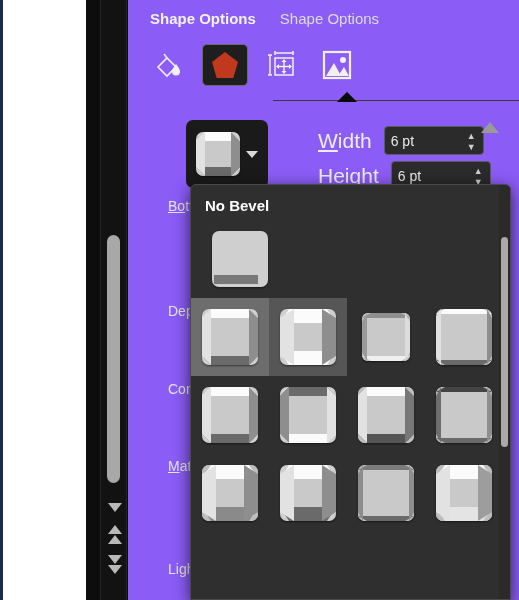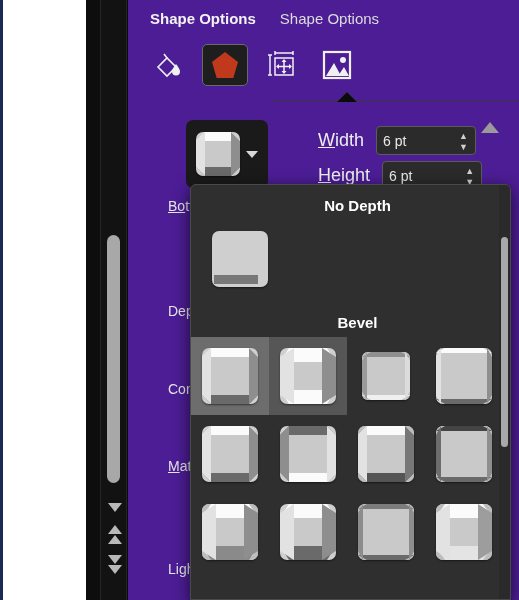--- a/index.html
+++ b/index.html
@@ -22,21 +22,21 @@
   #vscroll-thumb { position:absolute; left:6px; top:235px; width:13px; height:248px;
                    background:#a8a8a8; border-radius:7px; }
   .sb-btn { position:absolute; left:0; width:27px; height:24px; display:flex;
             align-items:center; justify-content:center; }
   .tri-down { border-left:7px solid transparent; border-right:7px solid transparent; border-top:9px solid #b9b9b9; }
   .tri-up   { border-left:7px solid transparent; border-right:7px solid transparent; border-bottom:9px solid #b9b9b9; }
   .dbl { display:flex; flex-direction:column; align-items:center; gap:1px; }
   .dbl .tri-up, .dbl .tri-down { border-left-width:7px; border-right-width:7px; }
 
   
-  #pane { position:absolute; left:128px; top:0; width:391px; height:600px; background:#4c1d95;text-align:center; }
+  #pane { position:absolute; left:128px; top:0; width:391px; height:600px; background:#8b5cf6; }
 
   #pane-tabs { position:absolute; left:22px; top:10px; display:flex; gap:24px; align-items:baseline; }
   .pane-tab { font-size:15px; font-weight:bold; color:#f2f2f2; cursor:default; }
   .pane-tab.inactive { font-weight:normal; color:#dcdcdc; }
 
   #icon-row { position:absolute; left:18px; top:44px; display:flex; gap:10px; align-items:center; }
   .icon-btn { width:46px; height:42px; display:flex; align-items:center; justify-content:center;
               border-radius:5px; }
   .icon-btn.active { background:#1e1e1e; border:1px solid #6a6a6a; }
 
@@ -49,21 +49,21 @@
                border-bottom:10px solid #5a5a5a; z-index:3; }
 
   
   #bevel-btn { position:absolute; left:58px; top:120px; width:82px; height:68px;
                background:#1a1a1a; border-radius:7px; display:flex; align-items:center;
                justify-content:center; gap:6px; }
   #bevel-caret { width:0;height:0; border-left:6px solid transparent; border-right:6px solid transparent;
                  border-top:7px solid #d8d8d8; }
 
   .dim-row { position:absolute; left:190px; display:flex; align-items:center; gap:12px; }
-  .dim-label { font-size:18px; color:#ededed; white-space:nowrap; }
+  .dim-label { font-size:21px; color:#ededed; white-space:nowrap; }
   .dim-label u { text-decoration:underline; }
   .spin { width:100px; height:29px; background:#2b2b2b; border:1px solid #5c5c5c; border-radius:4px;
           display:flex; align-items:center; padding:0 6px; position:relative; }
   .spin span.val { font-size:14px; color:#e9e9e9; }
   .spin .arrows { position:absolute; right:7px; top:2px; display:flex; flex-direction:column;
                   justify-content:center; height:25px; gap:3px; color:#cfcfcf; font-size:9px; line-height:8px; }
 
   
   #pane-scroll-up { position:absolute; left:353px; top:122px; width:0;height:0;
       border-left:9px solid transparent; border-right:9px solid transparent; border-bottom:11px solid #9a9a9a; }
@@ -233,30 +233,29 @@
   <div id="pane-scroll-up"></div>
 
   <div class="bg-label" style="top:198px;"><u>Bo</u>ttom bevel</div>
   <div class="bg-label" style="top:303px;">Depth</div>
   <div class="bg-label" style="top:381px;">Contour</div>
   <div class="bg-label" style="top:458px;"><u>M</u>aterial</div>
   <div class="bg-label" style="top:561px;">Lighting</div>
 
   <div id="gallery">
 
-    <div class="gal-head">No Depth</div>
+    <div class="gal-head">No Bevel</div>
     <div class="gal-row" id="norow">
       <div class="gal-cell">
         <span class="bv flatart">
           <span class="shadowstrip"></span>
         </span>
       </div>
     </div>
 
-    <div class="gal-head" style="padding-top:16px;">Bevel</div>
 
     <div class="gal-row">
       <div class="gal-cell sel">
         <span class="bv">
           <i class="f-top"></i>
             <i class="f-bot"></i>
             <i class="f-left"></i>
             <i class="f-right"></i>
             <i class="core"></i>
         </span>

